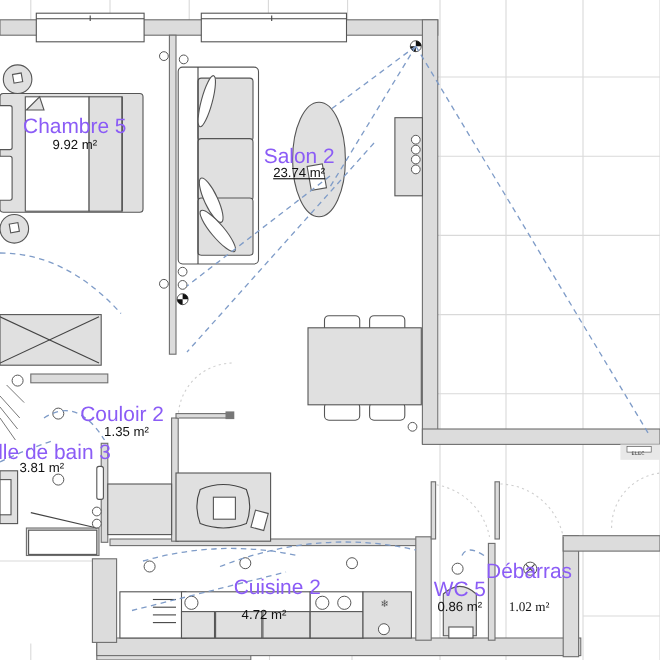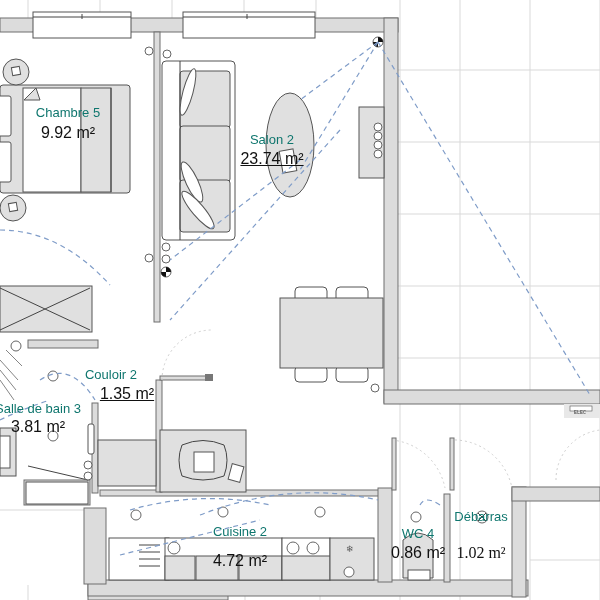--- a/index.html
+++ b/index.html
@@ -6,22 +6,22 @@
     body { width: 600px; height: 600px; overflow: hidden; position: relative; font-family: "Liberation Sans", sans-serif; }
     #plan { position: absolute; left: 0; top: 0; width: 600px; height: 600px; }
     .grid line { stroke: #d9d9d9; stroke-width: 1; }
     .wall { fill: #dcdcdc; stroke: #6e6e6e; stroke-width: 1; }
     .furn { fill: #e0e0e0; stroke: #555; stroke-width: 1; }
     .furn-w { fill: #ffffff; stroke: #555; stroke-width: 1; }
     .line-d { stroke: #444; stroke-width: 1; fill: none; }
     .elec { stroke: #7f9cc8; stroke-width: 1.2; stroke-dasharray: 5 4; fill: none; }
     .door-arc { stroke: #cfcfcf; stroke-width: 1; stroke-dasharray: 2 3; fill: none; }
     .sym { fill: #fff; stroke: #555; stroke-width: 0.9; }
-    .room-label { position: absolute; color: #0f766e; font-size: 13px; white-space: nowrap; transform: translateX(-50%); text-align: center; line-height: 1.1; }
-    .room-area { position: absolute; color: #111; font-size: 16px; white-space: nowrap; transform: translateX(-50%); text-align: center; }
+    .room-label { position: absolute; color: #8b5cf6; font-size: 19px; white-space: nowrap; transform: translateX(-50%); text-align: center; line-height: 1.1; }
+    .room-area { position: absolute; color: #111; font-size: 12px; white-space: nowrap; transform: translateX(-50%); text-align: center; }
     .elec-tag { position: absolute; font-size: 5px; color: #333; font-family: "Liberation Mono", monospace; }
   </style>
 </head>
 <body>
 
 <svg id="plan" viewBox="0 0 600 600" xmlns="http://www.w3.org/2000/svg">
 
   <g class="grid">
     <line x1="28" y1="0" x2="28" y2="20"></line>
       <line x1="100" y1="0" x2="100" y2="20"></line>
@@ -241,27 +241,27 @@
   </g>
 </svg>
 
 <div class="room-label" style="left:68px; top:106px;">Chambre 5</div>
 <div class="room-area" style="left:68px; top:124px;">9.92 m²</div>
 
 <div class="room-label" style="left:272px; top:133px;">Salon 2</div>
 <div class="room-area" style="left:272px; top:150px;text-decoration:underline;">23.74 m²</div>
 
 <div class="room-label" style="left:111px; top:368px;">Couloir 2</div>
-<div class="room-area" style="left:127px; top:385px;text-decoration:underline;">1.35 m²</div>
+<div class="room-area" style="left:115px; top:385px;">1.35 m²</div>
 
 <div class="room-label" style="left:38px; top:402px;">Salle de bain 3</div>
 <div class="room-area" style="left:38px; top:418px;">3.81 m²</div>
 
-<div class="room-label" style="left:240px; top:525px;">Cuisine 2</div>
+<div class="room-label" style="left:252px; top:525px;">Cuisine 2</div>
 <div class="room-area" style="left:240px; top:552px;text-align:right;">4.72 m²</div>
 
-<div class="room-label" style="left:418px; top:527px;">WC 4</div>
+<div class="room-label" style="left:418px; top:527px;">WC 5</div>
 <div class="room-area" style="left:418px; top:544px;text-align:right;">0.86 m²</div>
 
 <div class="room-label" style="left:481px; top:510px;">Débarras</div>
 <div class="room-area" style="left:481px; top:544px;font-family:Liberation Serif, serif;">1.02 m²</div>
 
 <div class="elec-tag" style="left:574px; top:410px;">ELEC</div>
 
 </body></html>

